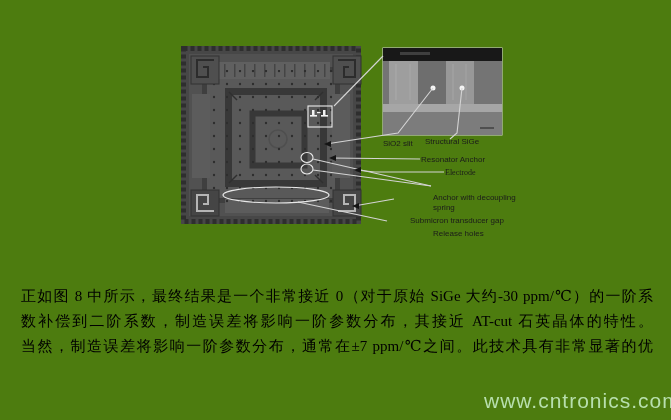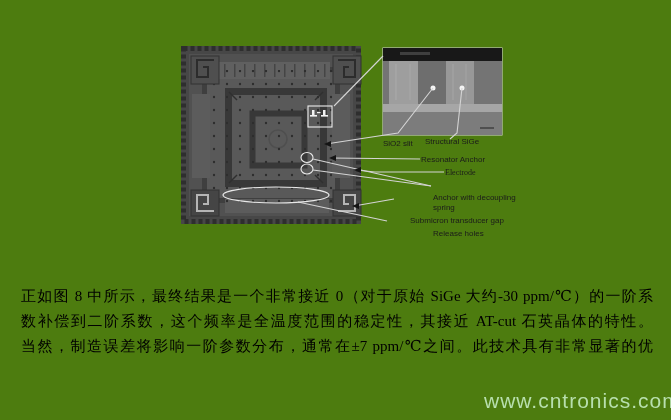--- a/index.html
+++ b/index.html
@@ -133,19 +133,19 @@
     <div class="fig-label" style="left:421px;top:155px;">Resonator Anchor</div>
     <div class="fig-label" style="left:445px;top:168px;font-family:Liberation Serif, serif;">Electrode</div>
     <div class="fig-label" style="left:433px;top:181px;margin-top:48px;">Release holes</div>
     <div class="fig-label wrap" style="left:396px;top:193px;margin-left:37px;">Anchor with decoupling spring</div>
     <div class="fig-label" style="left:389px;top:216px;margin-left:21px;">Submicron transducer gap</div>
   </div>
 
 
   <div class="bodytext">
     <div class="line jline">正如图 8 中所示，最终结果是一个非常接近 0（对于原始 SiGe 大约-30 ppm/℃）的一阶系</div>
-    <div class="line jline">数补偿到二阶系数，这个频率是全温度范围的稳定性，其接近 AT-cut 石英晶体的特性。</div>
+    <div class="line jline">数补偿到二阶系数，制造误差将影响一阶参数分布，其接近 AT-cut 石英晶体的特性。</div>
     <div class="line jline">当然，制造误差将影响一阶参数分布，通常在±7 ppm/℃之间。此技术具有非常显著的优</div>
   </div>
 
   <div class="watermark">www.cntronics.com</div>
 
 </div>
 
 </body></html>

